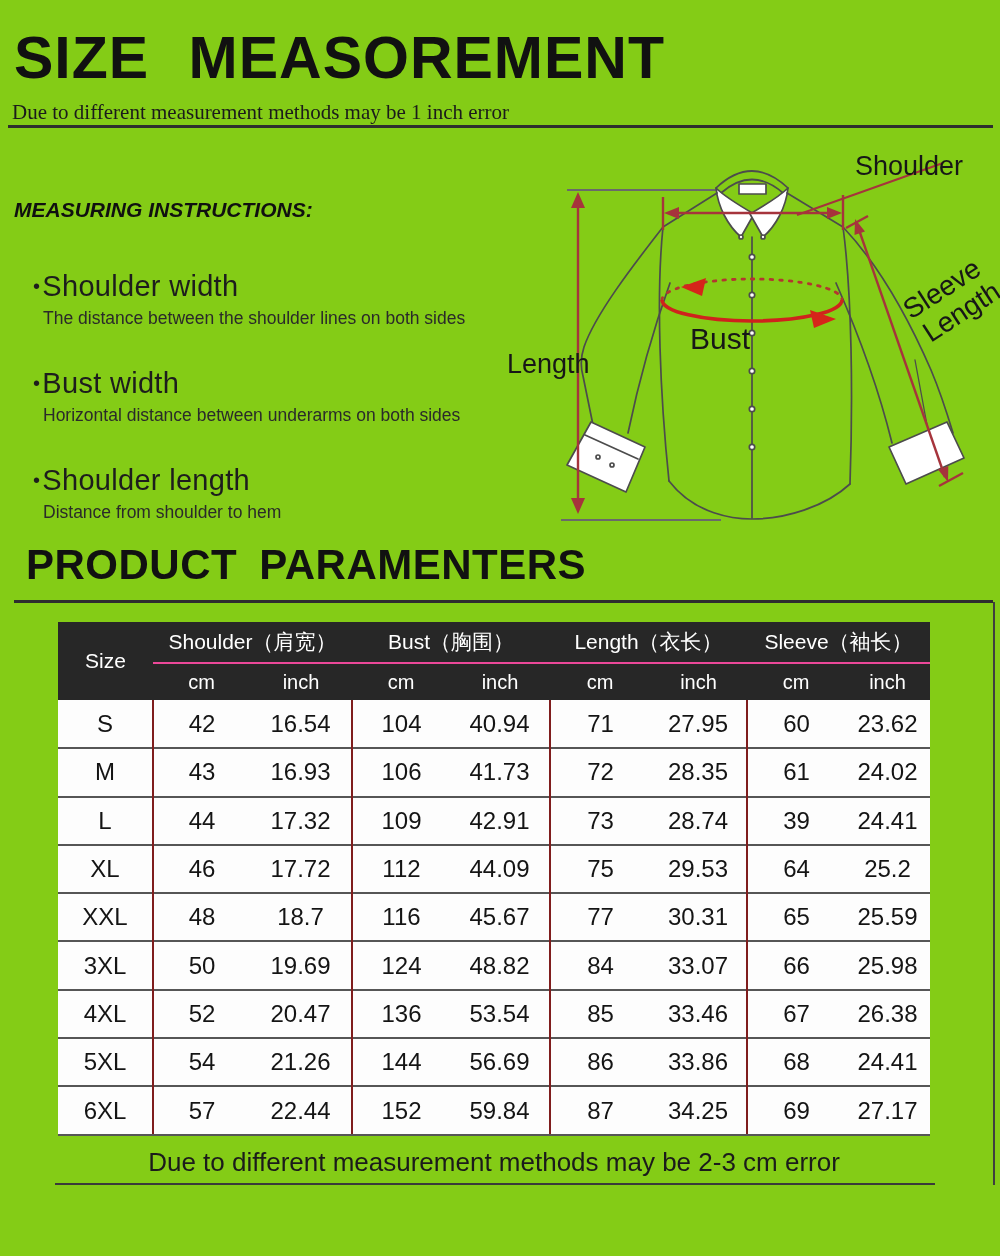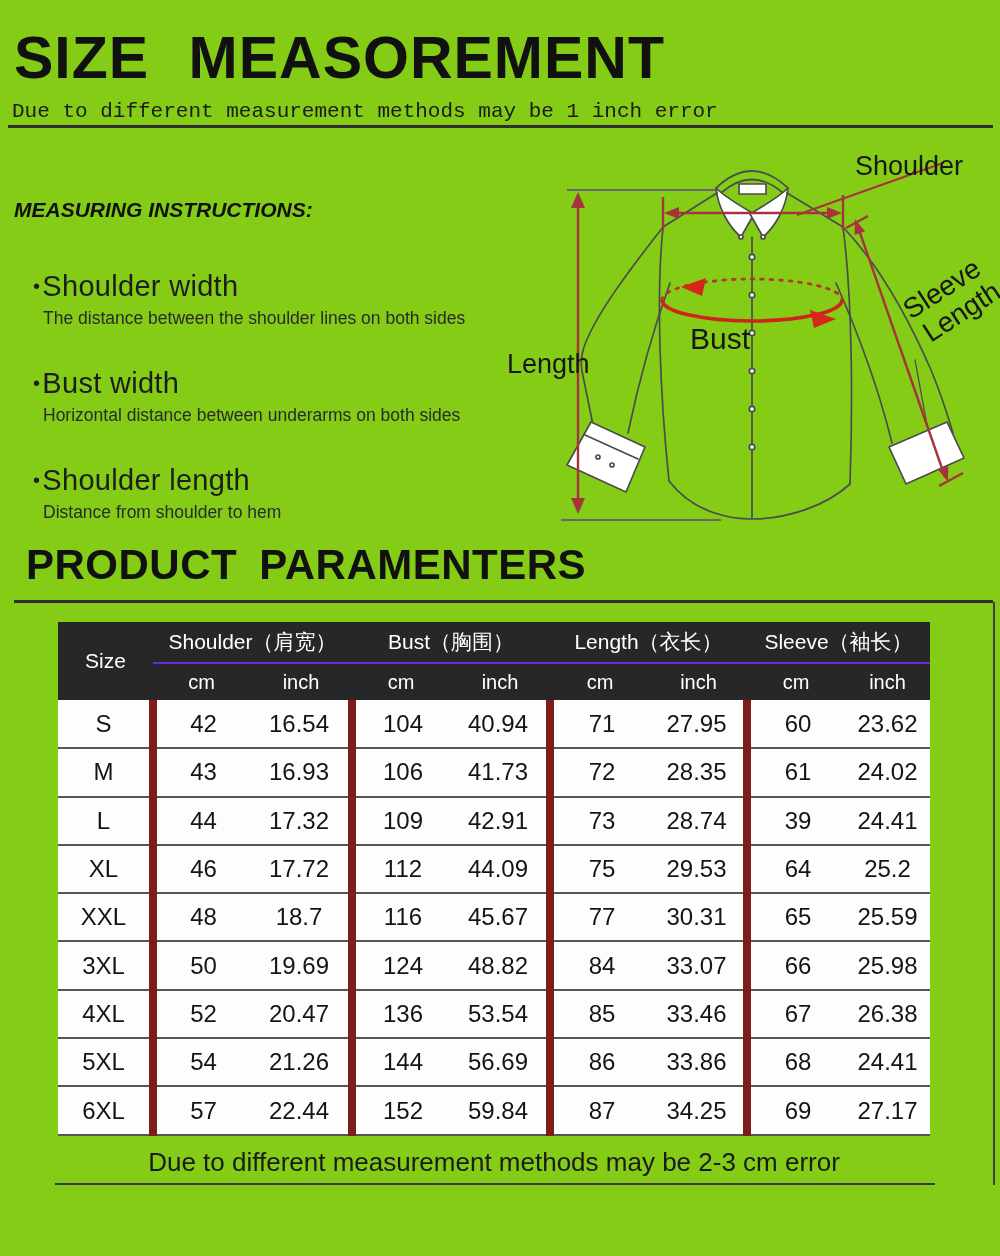--- a/index.html
+++ b/index.html
@@ -9,21 +9,21 @@
     overflow:hidden; color:#111;
   }
   
   .main-title {
     position:absolute; left:14px; top:24px;
     font-size:59px; font-weight:900; letter-spacing:1px; word-spacing:22px;
     color:#111; white-space:nowrap;
   }
   .subtitle {
     position:absolute; left:12px; top:100px;
-    font-family:Liberation Mono, monospace; font-size:21px; color:#1b1b1b;
+    font-family:Liberation Serif, serif; font-size:21px; color:#1b1b1b;
   }
   .rule-1 { position:absolute; left:8px; top:125px; width:985px; height:3px; background:#2e2e2e; }
 
   
   .instructions-heading {
     position:absolute; left:14px; top:198px;
     font-size:21px; font-weight:bold; color:#101010;font-style:italic;
   }
   .instr-item { position:absolute; left:33px; width:470px; }
   .instr-item .term { font-size:29px; font-weight:400; color:#1d1d1d; letter-spacing:0.3px; }
@@ -51,29 +51,29 @@
     position:absolute; left:58px; top:622px; width:872px;
     border-collapse:collapse; table-layout:fixed;
   }
   .size-table thead th {
     background:#272727; color:#fff; font-weight:400;
     vertical-align:middle; text-align:center;
   }
   .size-table thead tr.group-row th { height:41px; font-size:21px; }
   .size-table thead tr.unit-row th { height:37px; font-size:20px; }
   .size-table thead th.size-th { font-size:22px; }
-  .size-table thead th.group-th { border-bottom:2px solid #6d28d9; }
+  .size-table thead th.group-th { border-bottom:2px solid #ec4899; }
   .size-table tbody td {
     height:48.3px; text-align:center; vertical-align:middle;
     font-size:24px; color:#141414; background:#fdfdfd;
     border-top:2px solid #565656;
   }
   .size-table tbody tr:first-child td { border-top:none; }
   .size-table tbody tr:last-child td { border-bottom:2px solid #565656; }
-  .size-table tbody td.group-start { border-left:8px solid #7f1d1d; }
+  .size-table tbody td.group-start { border-left:2px solid #7f1d1d; }
 
   .footnote {
     position:absolute; left:58px; top:1147px; width:872px;
     text-align:center; font-size:26px; color:#1b1b1b;
   }
   .rule-3 { position:absolute; left:55px; top:1183px; width:880px; height:2px; background:#3a3a3a; }
 </style>
 </head>
 <body>
 

